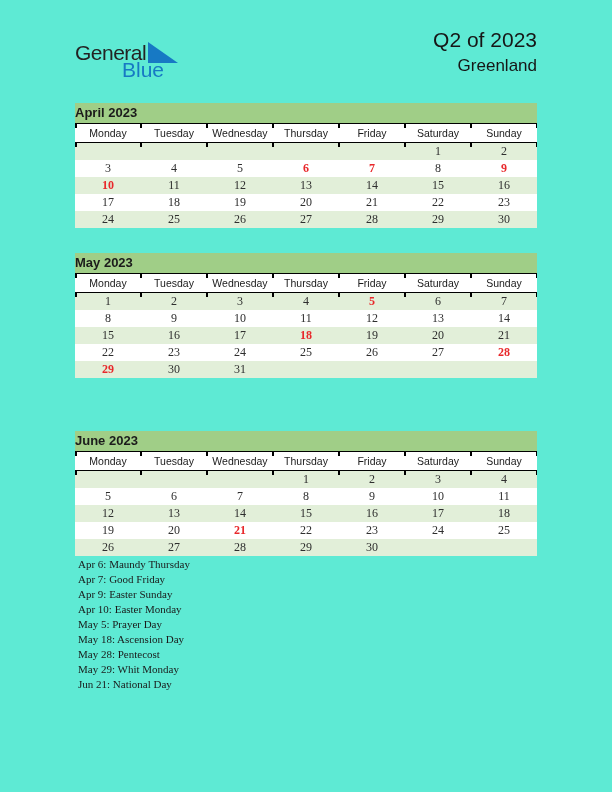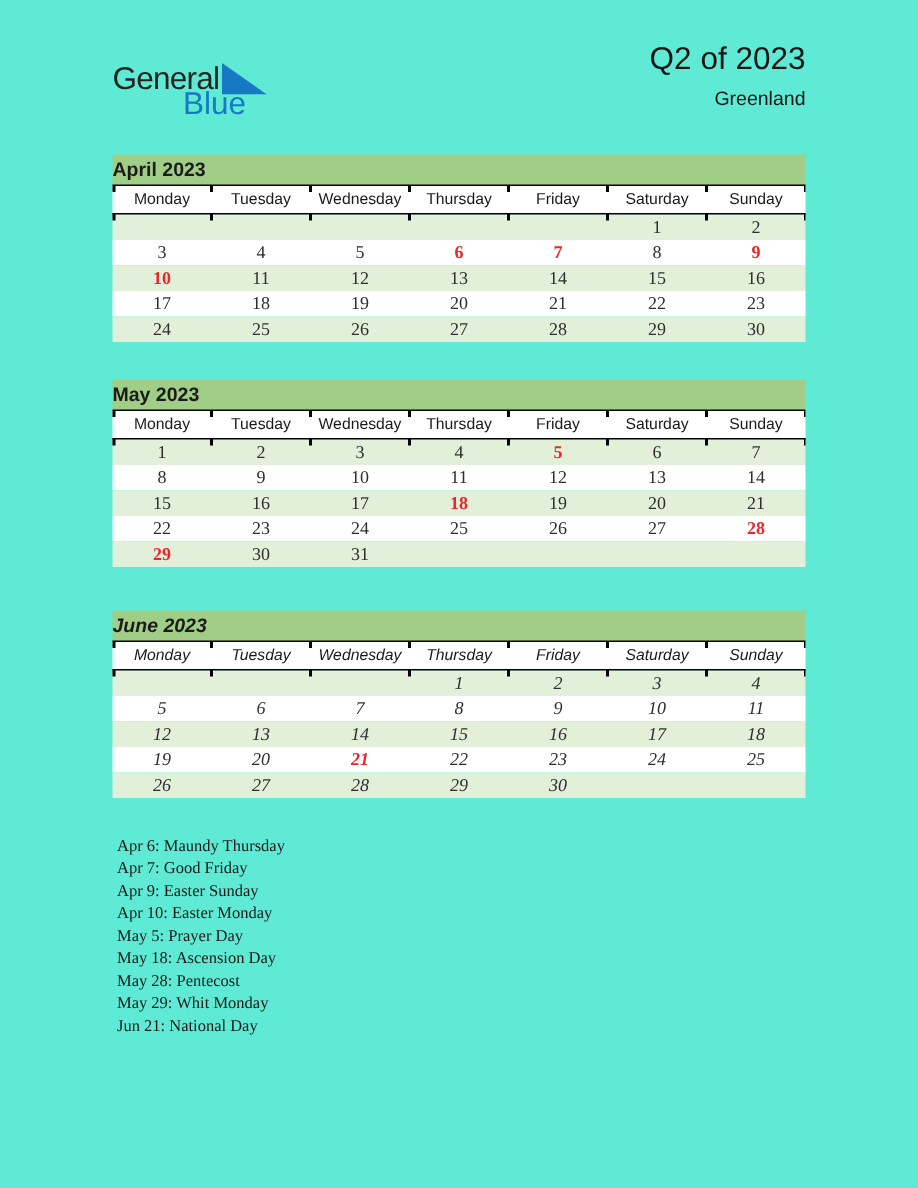--- a/index.html
+++ b/index.html
@@ -22,21 +22,21 @@
   .logo { position: absolute; left: 75px; top: 40px; width: 104px; }
   .logo-row1 { display: flex; align-items: flex-end; }
   .logo-word1 { font-size: 21px; color: #232323; letter-spacing: -0.5px; line-height: 25px; }
   .logo-triangle { display: block; margin-left: 2px; margin-bottom: 2px; }
   .logo-triangle polygon { fill: var(--logo-blue); }
   .logo-word2 { font-size: 21px; color: var(--logo-blue); text-align: right; padding-right: 15px; margin-top: -8px; line-height: 25px; }
 
   
   .title-block { position: absolute; right: 75px; top: 28px; text-align: right; color: #161616; }
   .q-title { font-size: 21px; line-height: 24px; font-weight: 500; }
-  .q-region { font-size: 13px; line-height: 20px; margin-top: 4px; }
+  .q-region { font-size: 17px; line-height: 20px; margin-top: 4px; }
 
   
   .month { position: absolute; left: 75px; width: 462px; }
   .month-header {
     height: 20px; line-height: 20px; text-align: left;
     background: var(--header-green);
     border-bottom: 1.5px solid var(--border-black);
     font-size: 13px; font-weight: bold; color: #1b1b1b;
   }
   .weekday-row {
@@ -214,21 +214,21 @@
             <div class="date-cell">30</div>
             <div class="date-cell">31</div>
             <div class="date-cell"></div>
             <div class="date-cell"></div>
             <div class="date-cell"></div>
             <div class="date-cell"></div>
           </div>
         </div>
   </section>
 
-  <section class="month" style="top: 407px; font-style: italic;">
+  <section class="month" style="top: 431px;">
     <div class="month-header">June 2023</div>
     <div class="weekday-row">
           <div class="weekday-cell">Monday</div>
           <div class="weekday-cell">Tuesday</div>
           <div class="weekday-cell">Wednesday</div>
           <div class="weekday-cell">Thursday</div>
           <div class="weekday-cell">Friday</div>
           <div class="weekday-cell">Saturday</div>
           <div class="weekday-cell">Sunday</div>
         </div>

